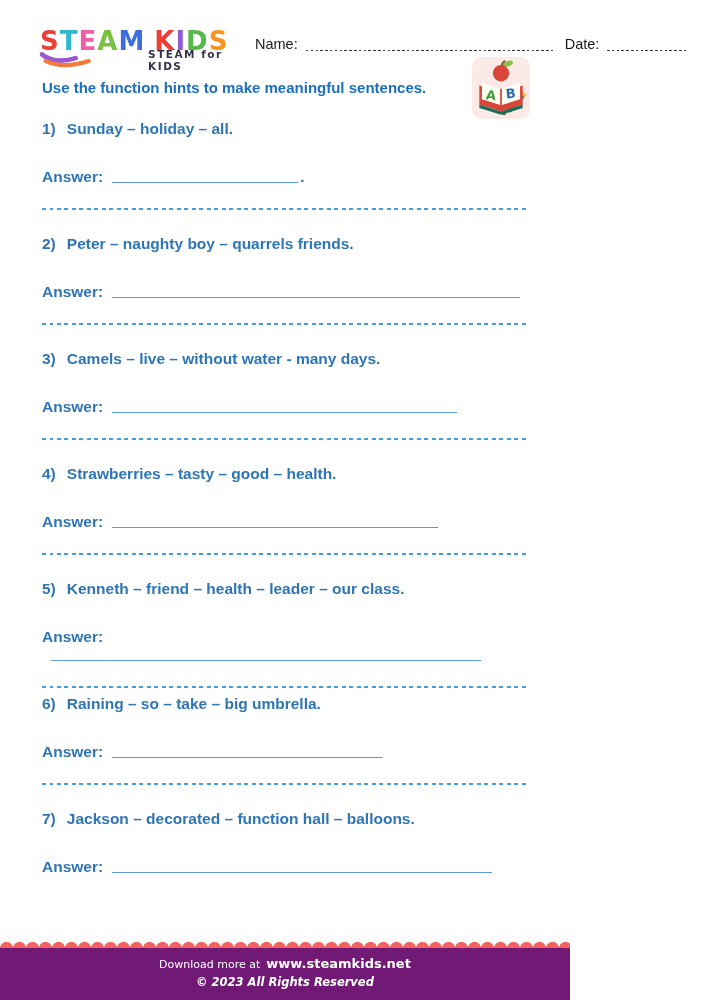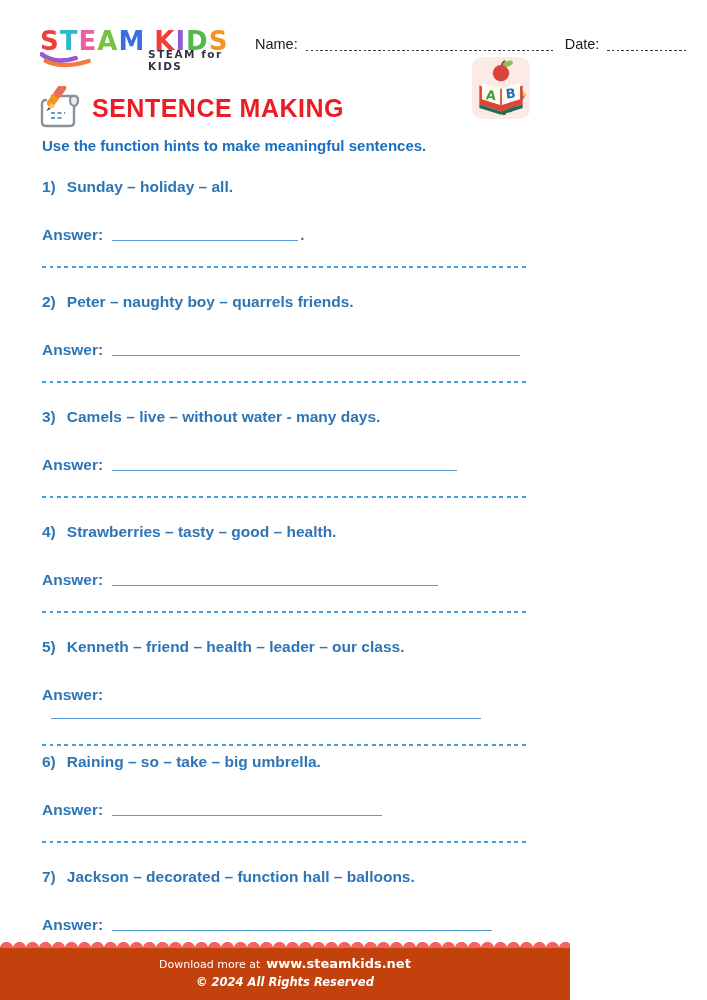--- a/index.html
+++ b/index.html
@@ -42,21 +42,21 @@
   .q-block { height:115px;font-weight:bold; }
   .q-text { font-size:15.5px; color:#2e75b6; margin-bottom:30px; }
   .q-num { display:inline-block; margin-right:11px; }
   .answer-row { font-size:15.5px; color:#2e75b6; margin-bottom:22px; }
   .answer-line { display:inline-block; height:5px; border-bottom:1.8px solid #5b9bd5; margin-left:9px; transform:translateY(1px); }
   .answer-suffix { margin-left:2px; }
   .sep { height:2px; margin-right:0;
     background-image:repeating-linear-gradient(90deg,#3fa0dd 0 4px, transparent 4px 7.5px); }
 
   
-  .footer { position:absolute; left:0; right:0; bottom:0; height:52px; background:#c2410c; color:#ffffff; text-align:center; }
+  .footer { position:absolute; left:0; right:0; bottom:0; height:52px; background:#701a75; color:#ffffff; text-align:center; }
   .scallops { position:absolute; top:-9px; left:0; right:0; height:9px;
     background-image:radial-gradient(circle at 6.5px 9.5px, #f4625d 6.2px, transparent 6.9px);
     background-size:13px 9px; background-repeat:repeat-x; }
   .footer-line1 { font-family:"DejaVu Sans", sans-serif; padding-top:8px; font-size:11px; }
   .footer-site { font-weight:700; font-size:13px; margin-left:6px; color:#ffffff; text-decoration:none; }
   .footer-copy { font-family:"DejaVu Sans", sans-serif; font-style:italic; font-weight:600; font-size:11.5px; margin-top:4px; }
 </style>
 </head>
 <body>
 
@@ -99,38 +99,20 @@
 
       <polygon points="5,30 30,38 55,30 55,52 30,60 5,52" fill="#d9453a"></polygon>
       <polygon points="8,27 30,34 52,27 52,46 30,53 8,46" fill="#fffdf2"></polygon>
       <path d="M30 34 L30 53" stroke="#d9453a" stroke-width="2"></path>
       <polygon points="5,52 30,60 55,52 55,56 30,64 5,56" fill="#1e6e57"></polygon>
       <text x="12" y="46" font-family="DejaVu Sans, sans-serif" font-size="15" font-weight="bold" fill="#3e9e3f" transform="rotate(6 12 46)">A</text>
       <text x="36" y="45" font-family="DejaVu Sans, sans-serif" font-size="15" font-weight="bold" fill="#2b6cb8" transform="rotate(-6 36 45)">B</text>
     </svg>
   </div>
 
-  <div class="title-row">
-    <svg class="title-icon" width="46" height="44" viewBox="0 0 46 44">
-
-      <path d="M8 14 Q4 14 4 18 L4 36 Q4 40 8 40 L32 40 Q36 40 36 36 L36 20 Q40 19 40 14 Q40 10 36 10 L14 10" fill="#ffffff" stroke="#8a9199" stroke-width="2.4" stroke-linecap="round"></path>
-      <path d="M36 20 Q32 19 32 14 Q32 10 36 10 Q40 10 40 14 Q40 19 36 20" fill="#e8eaed" stroke="#8a9199" stroke-width="2"></path>
-
-      <line x1="13" y1="27" x2="27" y2="27" stroke="#5b9bd5" stroke-width="2" stroke-dasharray="4 2.5"></line>
-      <line x1="13" y1="32" x2="24" y2="32" stroke="#5b9bd5" stroke-width="2" stroke-dasharray="4 2.5"></line>
-
-      <g>
-        <line x1="24" y1="2" x2="13" y2="17" stroke="#f7941d" stroke-width="8" stroke-linecap="round"></line>
-        <line x1="24" y1="2" x2="20" y2="7.5" stroke="#e8705a" stroke-width="8" stroke-linecap="round"></line>
-        <polygon points="13,17 8.5,25 17.5,20.5" fill="#f6c089"></polygon>
-        <polygon points="10.5,21.5 8.5,25 12.5,23" fill="#4a4a4a"></polygon>
-      </g>
-    </svg>
-    <h1 class="page-title">SENTENCE MAKING</h1>
-  </div>
 
   <p class="instruction">Use the function hints to make meaningful sentences.</p>
 
   <section class="questions">
 
     <div class="q-block">
       <div class="q-text"><span class="q-num">1)</span><span>Sunday – holiday – all.</span></div>
       <div class="answer-row"><span>Answer:</span><span class="answer-line" style="width:186px"></span><span class="answer-suffix">.</span></div>
       <div class="sep"></div>
     </div>
@@ -170,16 +152,16 @@
       <div class="answer-row"><span>Answer:</span><span class="answer-line" style="width:380px"></span><span class="answer-suffix"></span></div>
     </div>
 
   </section>
 
   <footer class="footer">
     <div class="scallops"></div>
     <div class="footer-line1">
       <span>Download more at</span><a class="footer-site">www.steamkids.net</a>
     </div>
-    <div class="footer-copy">© 2024 All Rights Reserved</div>
+    <div class="footer-copy">© 2023 All Rights Reserved</div>
   </footer>
 
 </div>
 
 </body></html>

